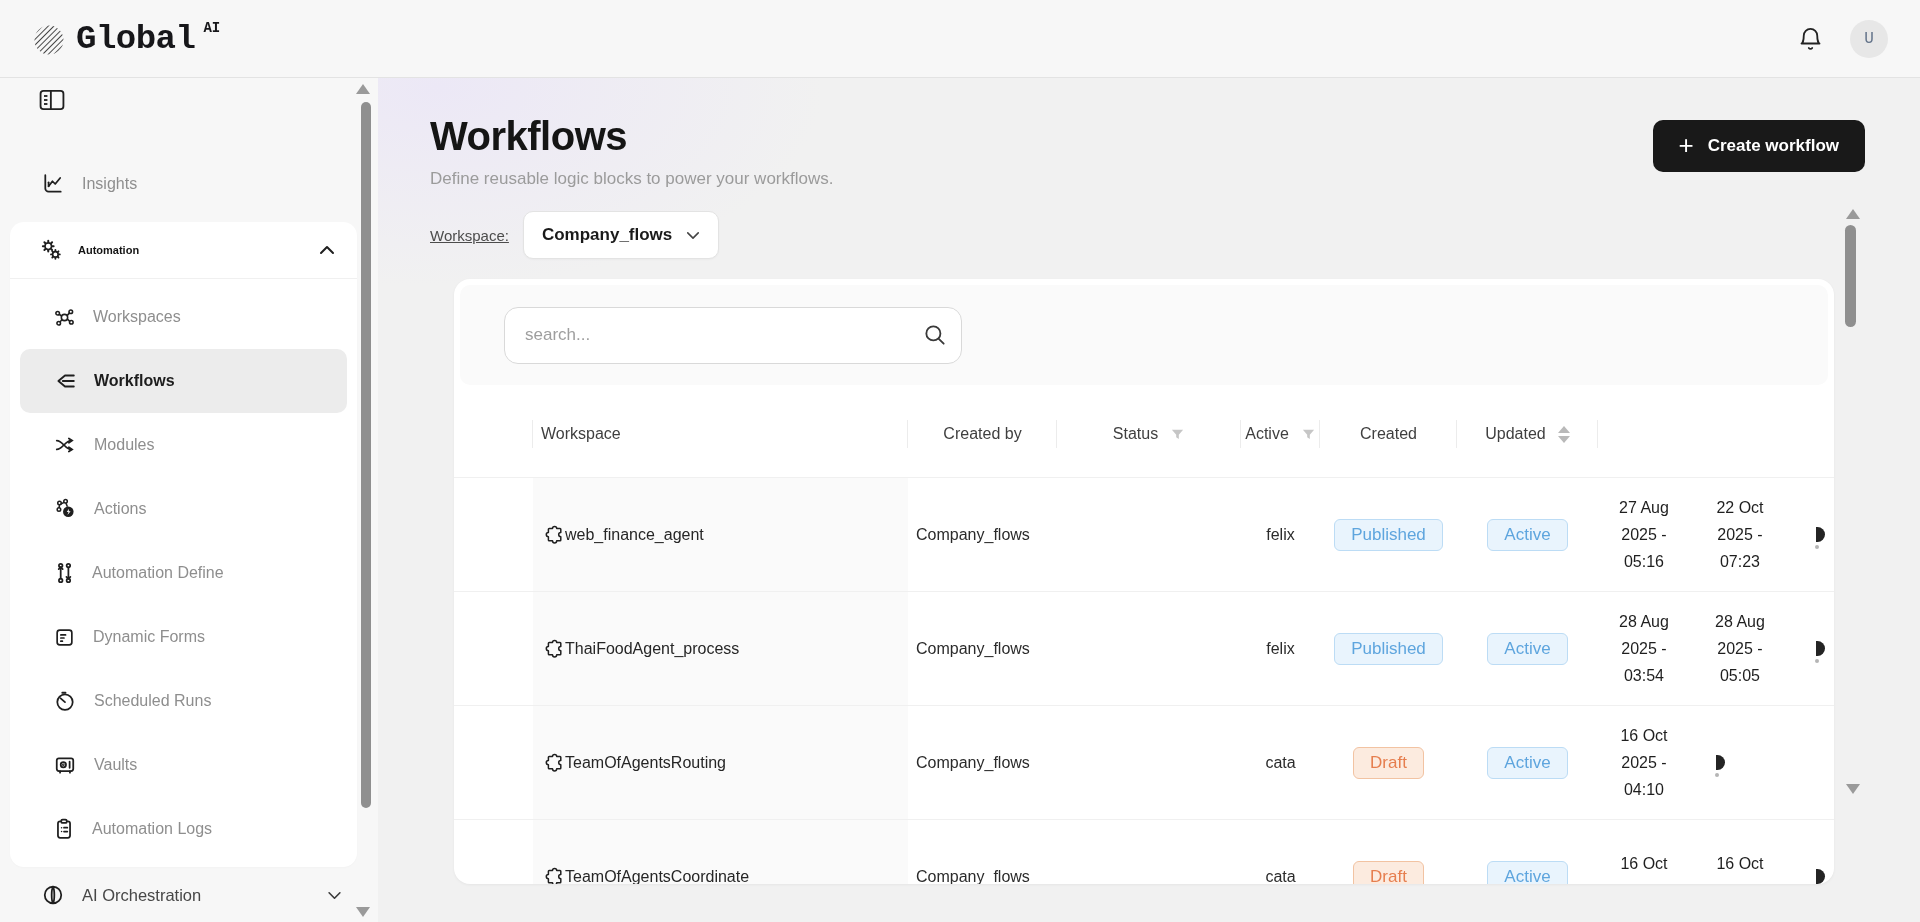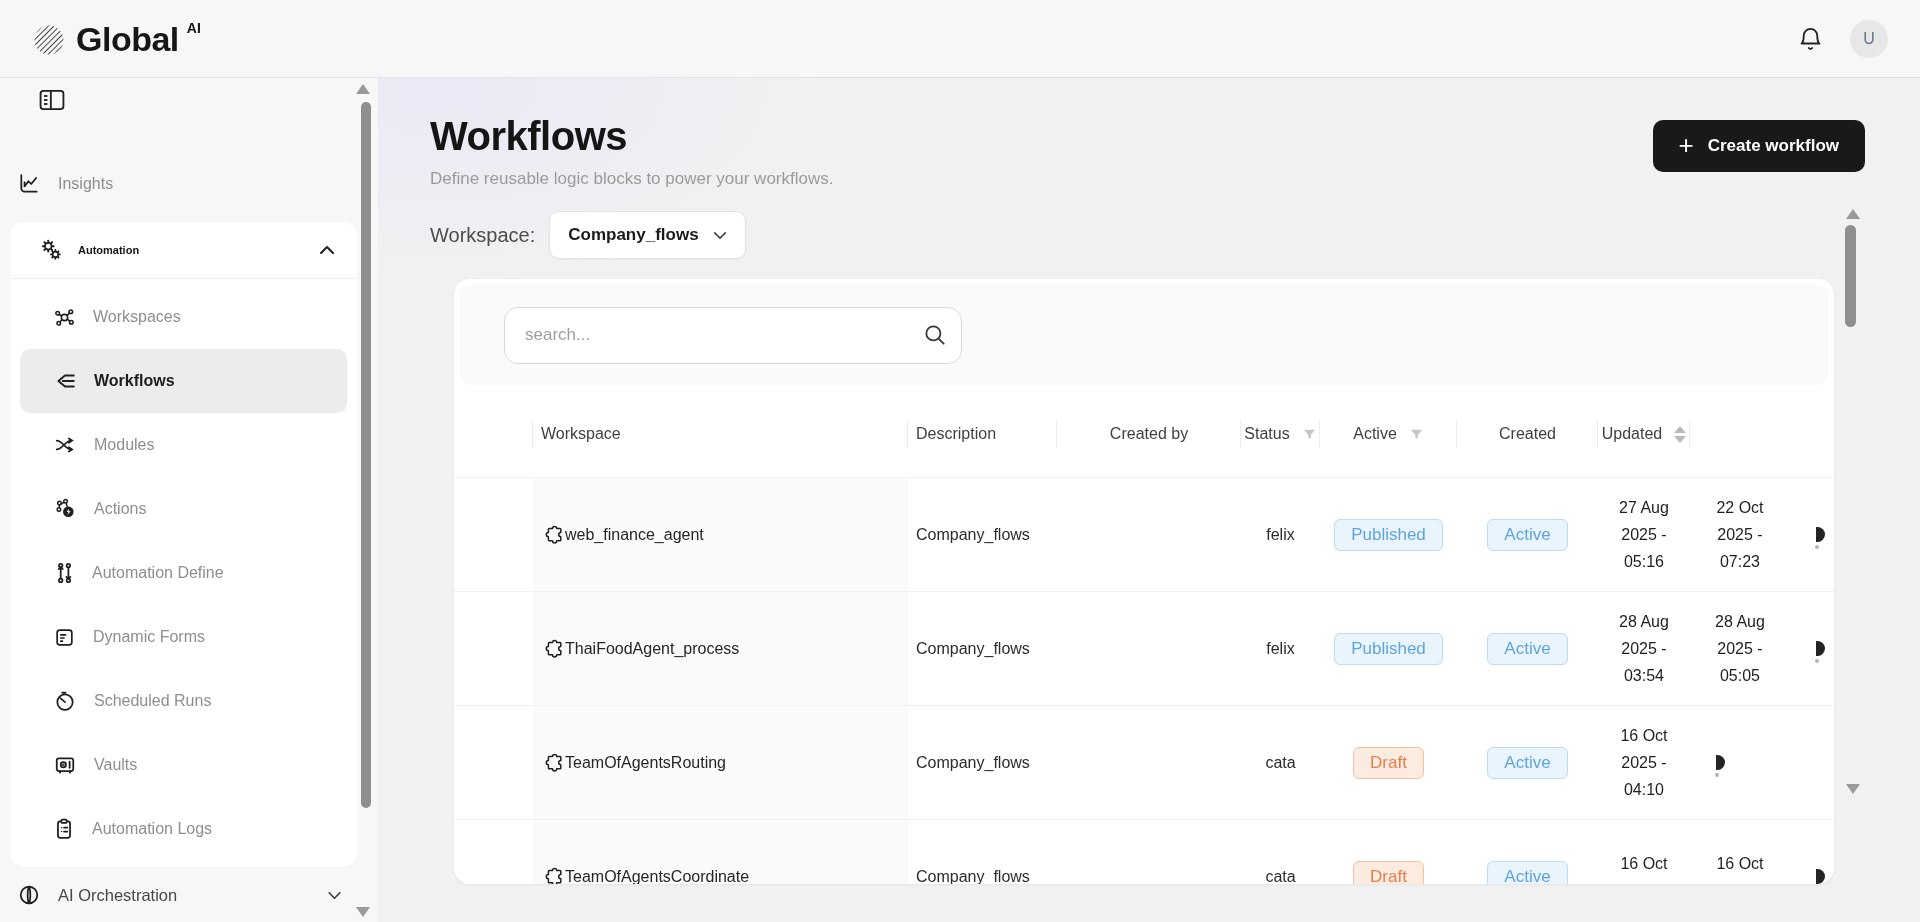--- a/index.html
+++ b/index.html
@@ -5,40 +5,40 @@
   * { box-sizing: border-box; margin: 0; padding: 0; }
   html,body { background:#e9e9e9; }
   .app{
     position:relative; width:1920px; height:922px; overflow:hidden;
     font-family:"Liberation Sans", sans-serif; background:#f1f1f1; color:#1f1f1f;
   }
   
   .topbar{
     position:absolute; top:0; left:0; width:1920px; height:78px;
     background:#f7f7f7; border-bottom:1px solid #e3e3e3;
-    display:flex; align-items:center; padding:0 32px; z-index:30;
+    display:flex; align-items:center; padding:0 32px; z-index:30;font-family:Liberation Mono, monospace;
   }
   .logo{ display:flex; align-items:flex-start; gap:8px; }
   .logo-text{ font-size:34px; font-weight:700; letter-spacing:-0.5px; color:#17171a; line-height:40px;}
   .logo-sup{ font-size:14px; font-weight:700; color:#17171a; margin-top:1px;}
   .topbar-right{ margin-left:auto; display:flex; align-items:center; gap:26px; }
   .bell-btn{ background:none; border:none; cursor:pointer; display:flex; }
   .avatar{
     width:38px; height:38px; border-radius:50%; background:#e7e7e7;
     display:flex; align-items:center; justify-content:center;
     font-size:16px; color:#64748b; cursor:pointer;
   }
   
   .sidebar{
     position:absolute; top:78px; left:0; width:378px; height:844px;
     background:#f7f7f7; z-index:20;
   }
   .panel-toggle{ background:none;border:none; cursor:pointer; margin:10px 0 0 38px; display:block;}
   .side-item{
-    display:flex; align-items:center; gap:18px; height:56px; padding-left:18px;
+    display:flex; align-items:center; gap:18px; height:56px; padding-left:42px;
     font-size:16px; color:#8e8e8e; cursor:pointer;
   }
   .side-item.insights{ margin-top:44px; }
   .auto-card{
     margin:10px 0 0 10px; width:347px; background:#ffffff; border-radius:14px;
     padding-bottom:6px; box-shadow:0 1px 2px rgba(0,0,0,0.02);
   }
   .auto-header{
     display:flex; align-items:center; gap:16px; height:56px; padding:0 22px 0 30px;
     font-size:11px; font-weight:700; color:#141414; cursor:pointer;
@@ -66,21 +66,21 @@
   }
   
   .main{
     position:absolute; top:78px; left:378px; width:1542px; height:844px;
     padding-left:52px; overflow:hidden;
     background:radial-gradient(620px 320px at 60px 10px, #ece8f6 0%, rgba(241,241,241,0) 62%), #f1f1f1;
   }
   .page-title{ margin-top:36px; font-size:40px; font-weight:700; color:#151515; letter-spacing:-0.5px;}
   .page-sub{ margin-top:10px; font-size:17px; color:#9b9b9b; }
   .ws-row{ margin-top:22px; display:flex; align-items:center; gap:14px; height:48px;}
-  .ws-label{ font-size:20px; color:#4c4c4c; }
+  .ws-label{ font-size:15px; color:#4c4c4c;text-decoration:underline; }
   .ws-select{
     display:flex; align-items:center; gap:14px; height:48px; padding:0 18px;
     background:#fff; border:1px solid #e3e3e3; border-radius:10px; cursor:pointer;
     font-size:17px; font-weight:700; color:#1a1a1a; box-shadow:0 1px 2px rgba(0,0,0,0.03);
   }
   .create-btn{
     position:absolute; top:42px; right:55px; height:52px; padding:0 26px;
     background:#191919; color:#fff; border:none; border-radius:10px; cursor:pointer;
     display:flex; align-items:center; gap:14px; font-size:17px; font-weight:600;
     font-family:"Liberation Sans", sans-serif;
@@ -418,23 +418,20 @@
             </svg>
           </span>
         </div>
       </div>
 
       <div class="t-row t-head">
         <div class="th"></div>
         <div class="th">
           <span>Workspace</span>
         </div>
-        <div class="th">
-          <span>Description</span>
-        </div>
         <div class="th c">
           <span>Created by</span>
         </div>
         <div class="th c">
           <span>Status</span>
           <span class="funnel">
             <svg width="15" height="15" viewBox="0 0 16 16">
                 <path d="M2 3 h12 l-4.6 5.2 v4.6 l-2.8 -2 v-2.6 z" fill="#c6c6c6"></path>
               </svg>
           </span>

